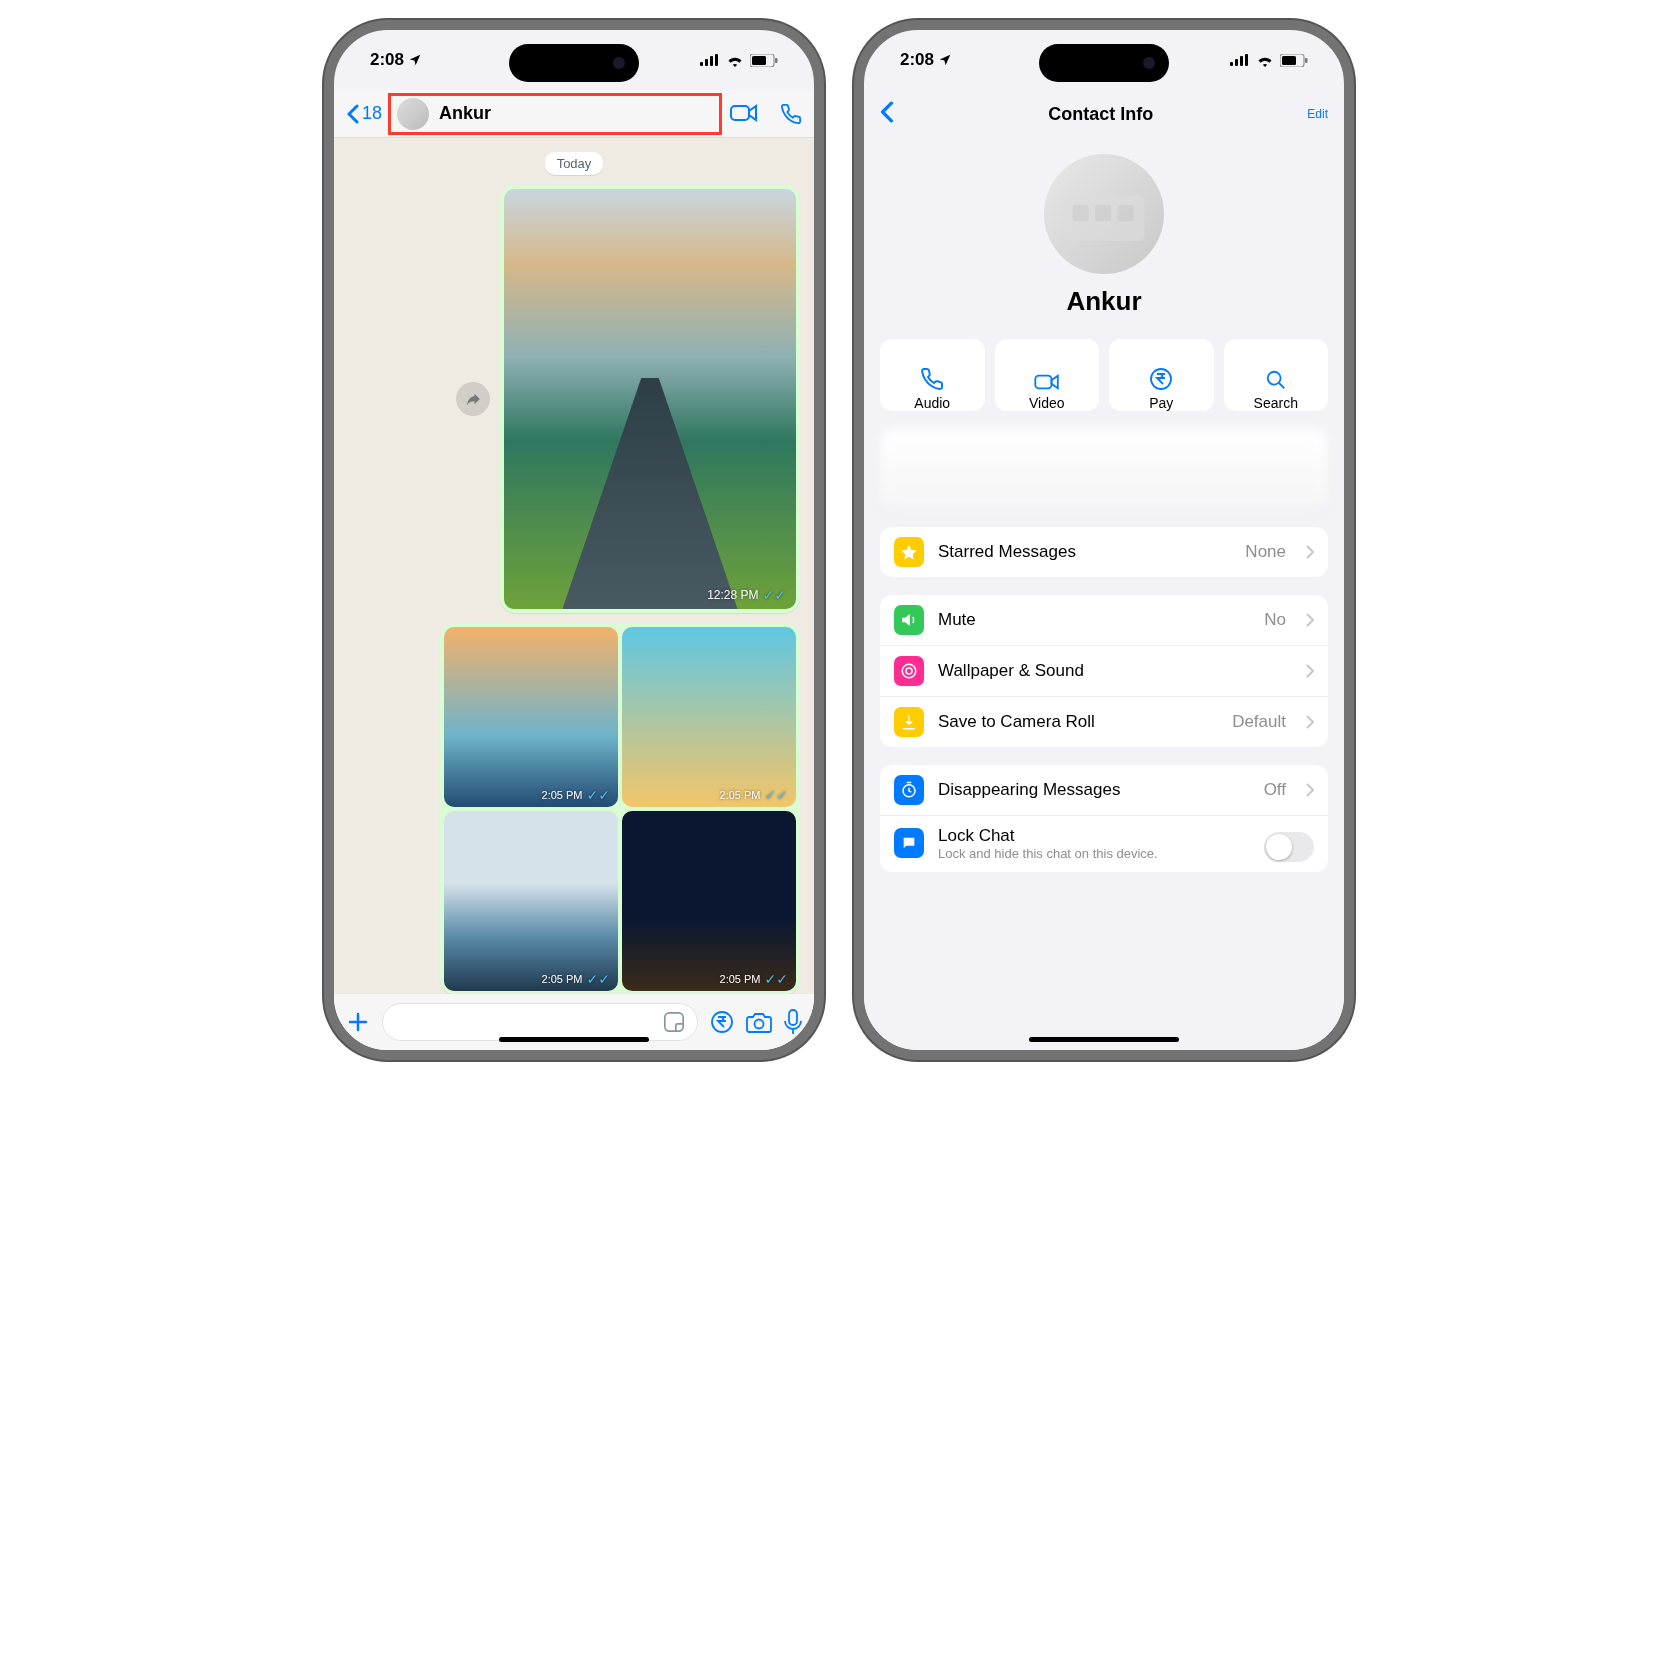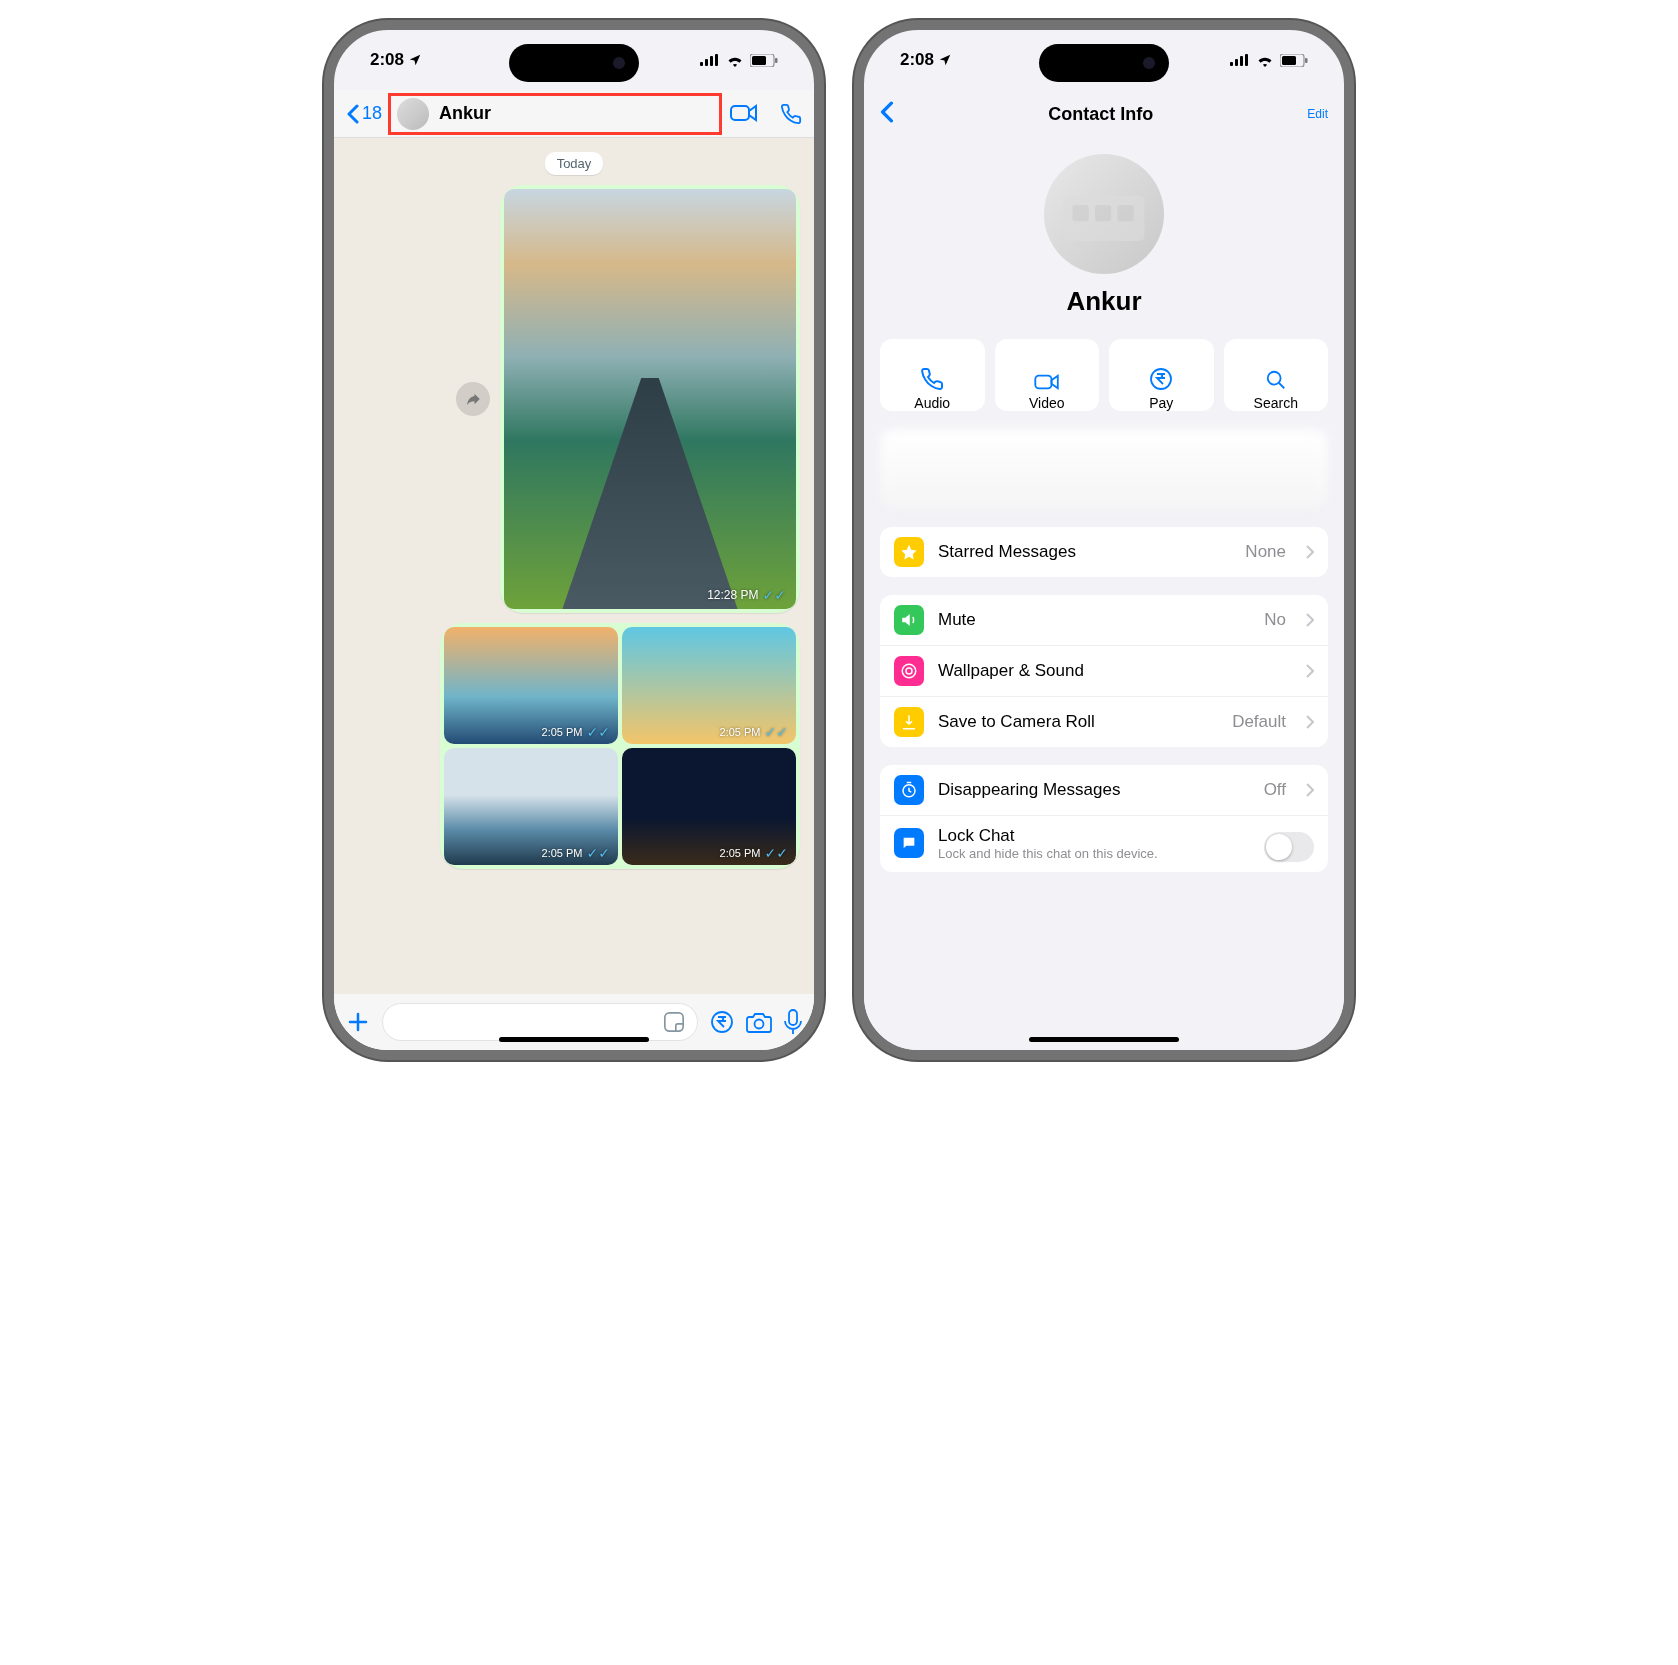--- a/index.html
+++ b/index.html
@@ -43,34 +43,34 @@
     display:flex; align-items:center; gap:10px; margin-left:6px; flex:1;
     border:3px solid #ff3b30; height:42px; padding:0 6px;
   }
   .avatar-sm { width:32px;height:32px;border-radius:50%;background:linear-gradient(135deg,#ddd,#bbb); display:flex;align-items:center;justify-content:center;font-size:10px;color:#666;}
   .contact-name { font-size:18px; font-weight:600; }
   .hdr-icons { display:flex; gap:22px; color:#007aff; padding-left:8px;}
   .chat-body { position:absolute; top:48px; left:0; right:0; bottom:56px; padding:10px 14px; overflow:hidden;}
   .day-pill { font-size:13px; background:#fff; padding:4px 12px; border-radius:10px; color:#54656f; box-shadow:0 1px 1px rgba(0,0,0,.1); display:inline-block;}
   .day-wrap{ text-align:center; margin:4px 0 10px;}
   .bubble {
-    background:#d9fdd3; border-radius:23px; padding:4px; max-width:85%;
+    background:#d9fdd3; border-radius:16px; padding:4px; max-width:85%;
     margin-left:auto; margin-bottom:10px; box-shadow:0 1px 1px rgba(0,0,0,.08);
     position:relative;
   }
   .bubble.big { width:300px; }
   .img-main {
     width:100%; height:420px; border-radius:10px; position:relative; overflow:hidden;
     background:linear-gradient(to bottom,#c7d6e0 0%,#d6b88a 18%,#8fb0b4 40%,#2f7760 60%,#6ea23a 100%);
   }
   .img-main .road{position:absolute;bottom:0;left:20%;width:60%;height:55%;background:linear-gradient(to bottom,#2e3e47,#4a5a63);clip-path:polygon(45% 0,55% 0,100% 100%,0 100%);}  
   .ts { position:absolute; bottom:6px; right:10px; color:#fff; font-size:12px; display:flex; align-items:center; gap:4px; text-shadow:0 0 3px rgba(0,0,0,.6);}
   .ticks{color:#53bdeb;font-size:14px;}
   .bubble.grid { width:360px; padding:4px; display:grid; grid-template-columns:1fr 1fr; gap:4px;}
-  .thumb{ height:117px;border-radius:10px;position:relative;overflow:hidden;}
+  .thumb{ height:180px;border-radius:10px;position:relative;overflow:hidden;}
   .thumb .ts{bottom:4px;right:8px;font-size:11px;}
   .g1{background:linear-gradient(to bottom,#f2b16a,#6fb4c9 60%,#234b74);}
   .g2{background:linear-gradient(to bottom,#5fc7e3,#f3c569);}
   .g3{background:linear-gradient(to bottom,#d6e2ea 40%,#5a8ba8 70%,#203a4e);}
   .g4{background:linear-gradient(to bottom,#0b1730 60%,#3a2b1a);}
   .fwd-badge{position:absolute;left:-44px;top:50%;transform:translateY(-50%);width:34px;height:34px;border-radius:50%;background:rgba(0,0,0,.12);display:flex;align-items:center;justify-content:center;color:#666;}
   .composer{position:absolute;bottom:0;left:0;right:0;height:56px;background:#f6f6f6;display:flex;align-items:center;padding:0 12px;gap:12px;}
   .compose-input{flex:1;height:38px;background:#fff;border:1px solid #e2e2e2;border-radius:20px;display:flex;align-items:center;justify-content:flex-end;padding:0 12px;color:#8696a0;}
   .comp-icon{color:#007aff;}
 

